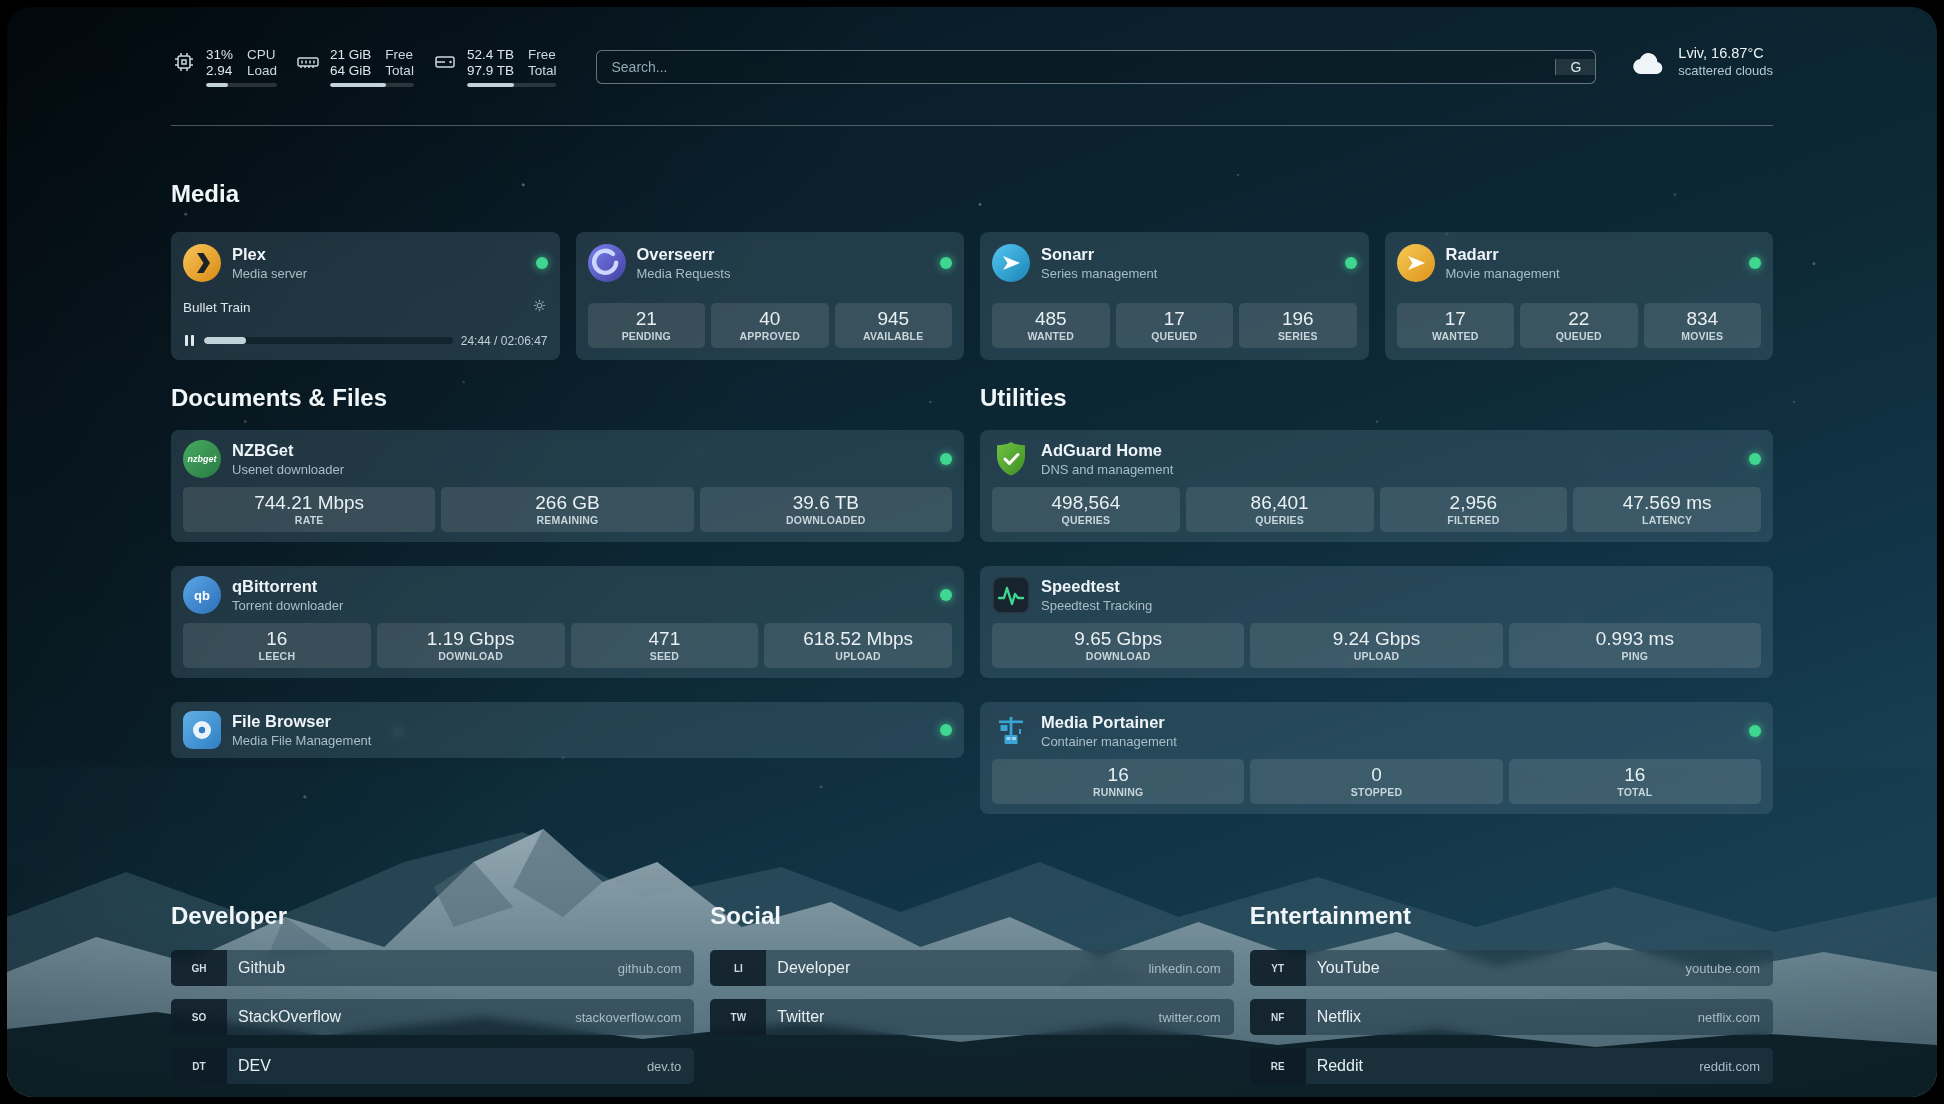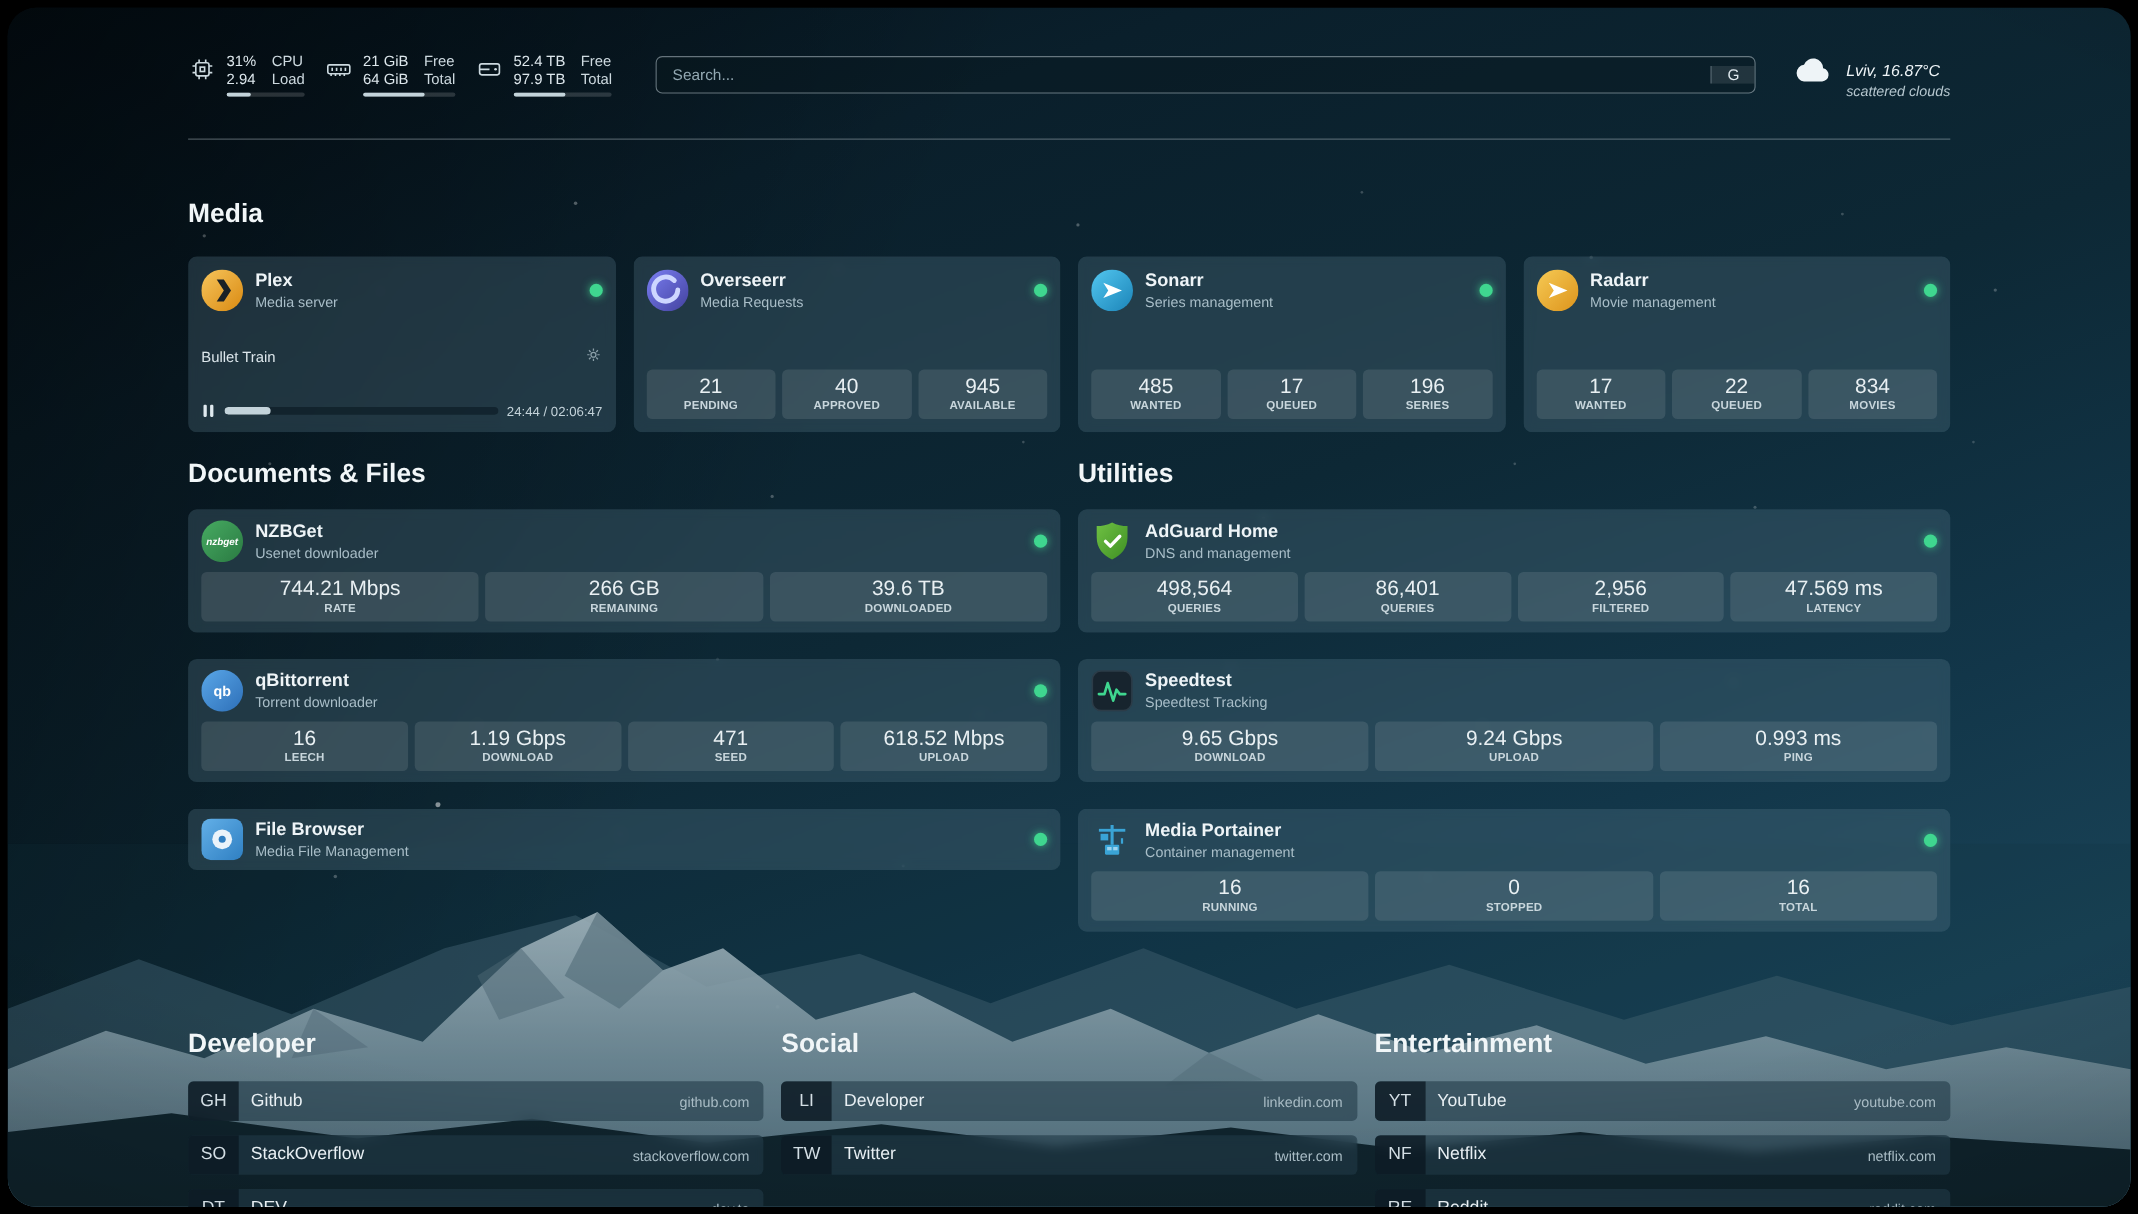--- a/index.html
+++ b/index.html
@@ -28,38 +28,38 @@
   .res-fill { height:100%; background:#c3d3da; border-radius:2px; }
 
   .searchbar { flex:1; margin:0 32px 0 40px; height:34px; display:flex; align-items:center;
     border:1px solid rgba(195,210,218,0.5); border-radius:6px; background:rgba(8,22,30,0.35); overflow:hidden; }
   .search-input { flex:1; background:transparent; border:0; outline:0; color:#e4edf1;
     font-size:14px; padding:0 14px; font-family:inherit; }
   .search-input::placeholder { color:#93a8b2; }
   .search-btn { width:40px; border:0; border-left:1px solid rgba(195,210,218,0.35);
     background:rgba(255,255,255,0.10); color:#dfe9ee; font-size:14px; cursor:pointer; font-family:inherit; }
 
-  .weather { display:flex; align-items:flex-end; gap:10px;font-style:italic; }
+  .weather { display:flex; align-items:flex-start; gap:10px; }
   .weather-line1 { font-size:14.5px; color:#eef4f7; }
   .weather-line2 { font-size:13px; color:#b6c7cf; margin-top:2px; }
 
   .divider { margin-top:36px; border-bottom:1px solid rgba(205,220,227,0.35); }
 
   
   .section-title { font-size:24px; font-weight:700; color:#f1f6f8; margin-bottom:18px; }
   .media-section { margin-top:54px; }
   .media-section .section-title { margin-bottom:24px; }
   .grid-4 { display:grid; grid-template-columns:repeat(4,1fr); gap:16px; }
   .two-col { display:grid; grid-template-columns:1fr 1fr; gap:16px; margin-top:24px; align-items:start; }
   .card-stack .service-card { margin-bottom:24px; }
 
   
   .service-card { background:rgba(88,122,140,0.30); border-radius:8px; padding:10px 12px;
     cursor:pointer; backdrop-filter:blur(5px); }
-  .media-card { height:160px; padding:12px; display:flex; flex-direction:column; justify-content:space-between; }
+  .media-card { height:128px; padding:12px; display:flex; flex-direction:column; justify-content:space-between; }
   .std-card { height:112px; }
   .card-compact { height:56px; padding:9px 12px; }
   .card-header { display:flex; align-items:center; gap:11px; }
   .svc-icon { width:38px; height:38px; flex:0 0 38px; }
   .svc-icon svg { width:100%; height:100%; display:block; }
   .svc-name { font-size:16.5px; font-weight:700; color:#eef4f7; line-height:20px; }
   .svc-sub { font-size:13px; color:#a9bec8; line-height:16px; margin-top:2px; }
   .status-dot { width:12px; height:12px; border-radius:50%; background:#3fd68f; margin-left:auto;
     box-shadow:0 0 8px rgba(63,214,143,0.8); flex:0 0 12px; }
   .stats-row { display:flex; gap:6px; margin-top:9px; }
@@ -78,22 +78,22 @@
   .np-track { flex:1; height:7px; background:rgba(8,22,30,0.55); border-radius:3.5px; overflow:hidden; }
   .np-fill { height:100%; background:#c3d3da; border-radius:3.5px; }
   .np-time { font-size:12px; color:#c3d2d9; white-space:nowrap; }
 
   
   .bm-row { display:grid; grid-template-columns:repeat(3,1fr); gap:16px; margin-top:64px; padding-bottom:28px; }
   .bm-col .section-title { margin-bottom:20px; }
   .bm-item { display:flex; align-items:center; height:36px; background:rgba(34,58,72,0.60);
     border-radius:5px; overflow:hidden; margin-bottom:13px; text-decoration:none; cursor:pointer;
     backdrop-filter:blur(5px); }
-  .bm-abbr { width:46px; align-self:stretch; display:flex; align-items:center; justify-content:center;
-    background:rgba(9,23,32,0.75); color:#d3dee4; font-size:16px; }
+  .bm-abbr { width:56px; align-self:stretch; display:flex; align-items:center; justify-content:center;
+    background:rgba(9,23,32,0.75); color:#d3dee4; font-size:10px;font-weight:bold; }
   .bm-name { margin-left:11px; font-size:16px; color:#e8eff3; }
   .bm-href { margin-left:auto; margin-right:13px; font-size:13px; color:#a9bcc5; }
 </style>
 </head>
 <body>
 
 <div class="screen">
 
   <div class="bg-layer bg-corner"></div>
   <div class="bg-layer bg-specks">

